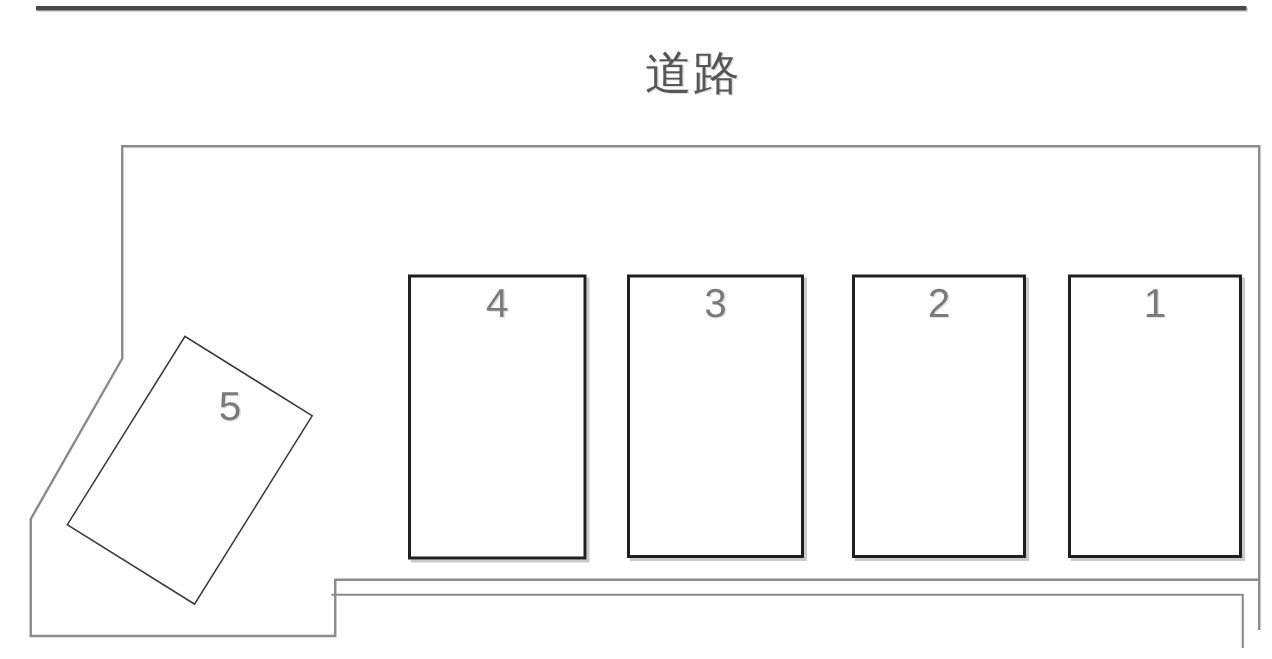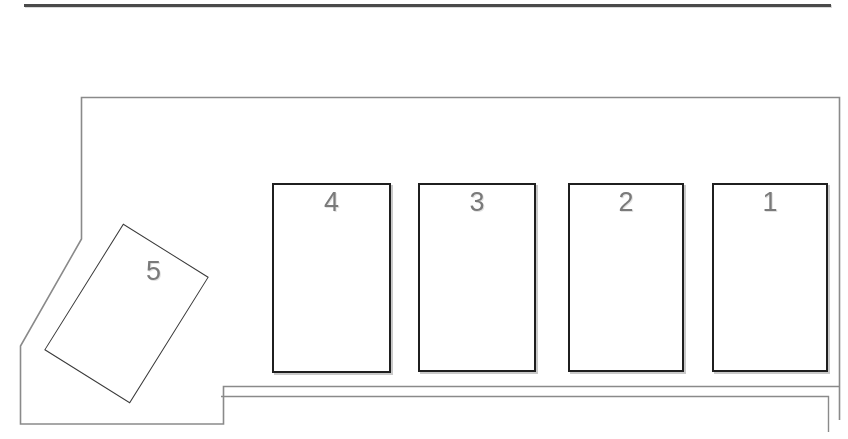--- a/index.html
+++ b/index.html
@@ -80,20 +80,21 @@
     top: 10px;
   }
 </style>
 </head>
 <body>
 
 <div id="stage">
 
   <div class="road-line"></div>
 
+  <div class="road-label">道路</div>
 
   <svg class="boundary" viewBox="0 0 848 439" xmlns="http://www.w3.org/2000/svg">
 
     <path d="M 839.5,420 L 839.5,97.5 L 81.5,97.5 L 81.5,239 L 20.5,346 L 20.5,424 L 223.5,424 L 223.5,386.5 L 839.5,386.5" fill="none" stroke="#8a8a8a" stroke-width="1.6"></path>
 
     <path d="M 221,396.5 L 828.5,396.5 L 828.5,432" fill="none" stroke="#8a8a8a" stroke-width="1.4"></path>
   </svg>
 
   <div class="space" id="space-1">
     <span class="space-label">1</span>

